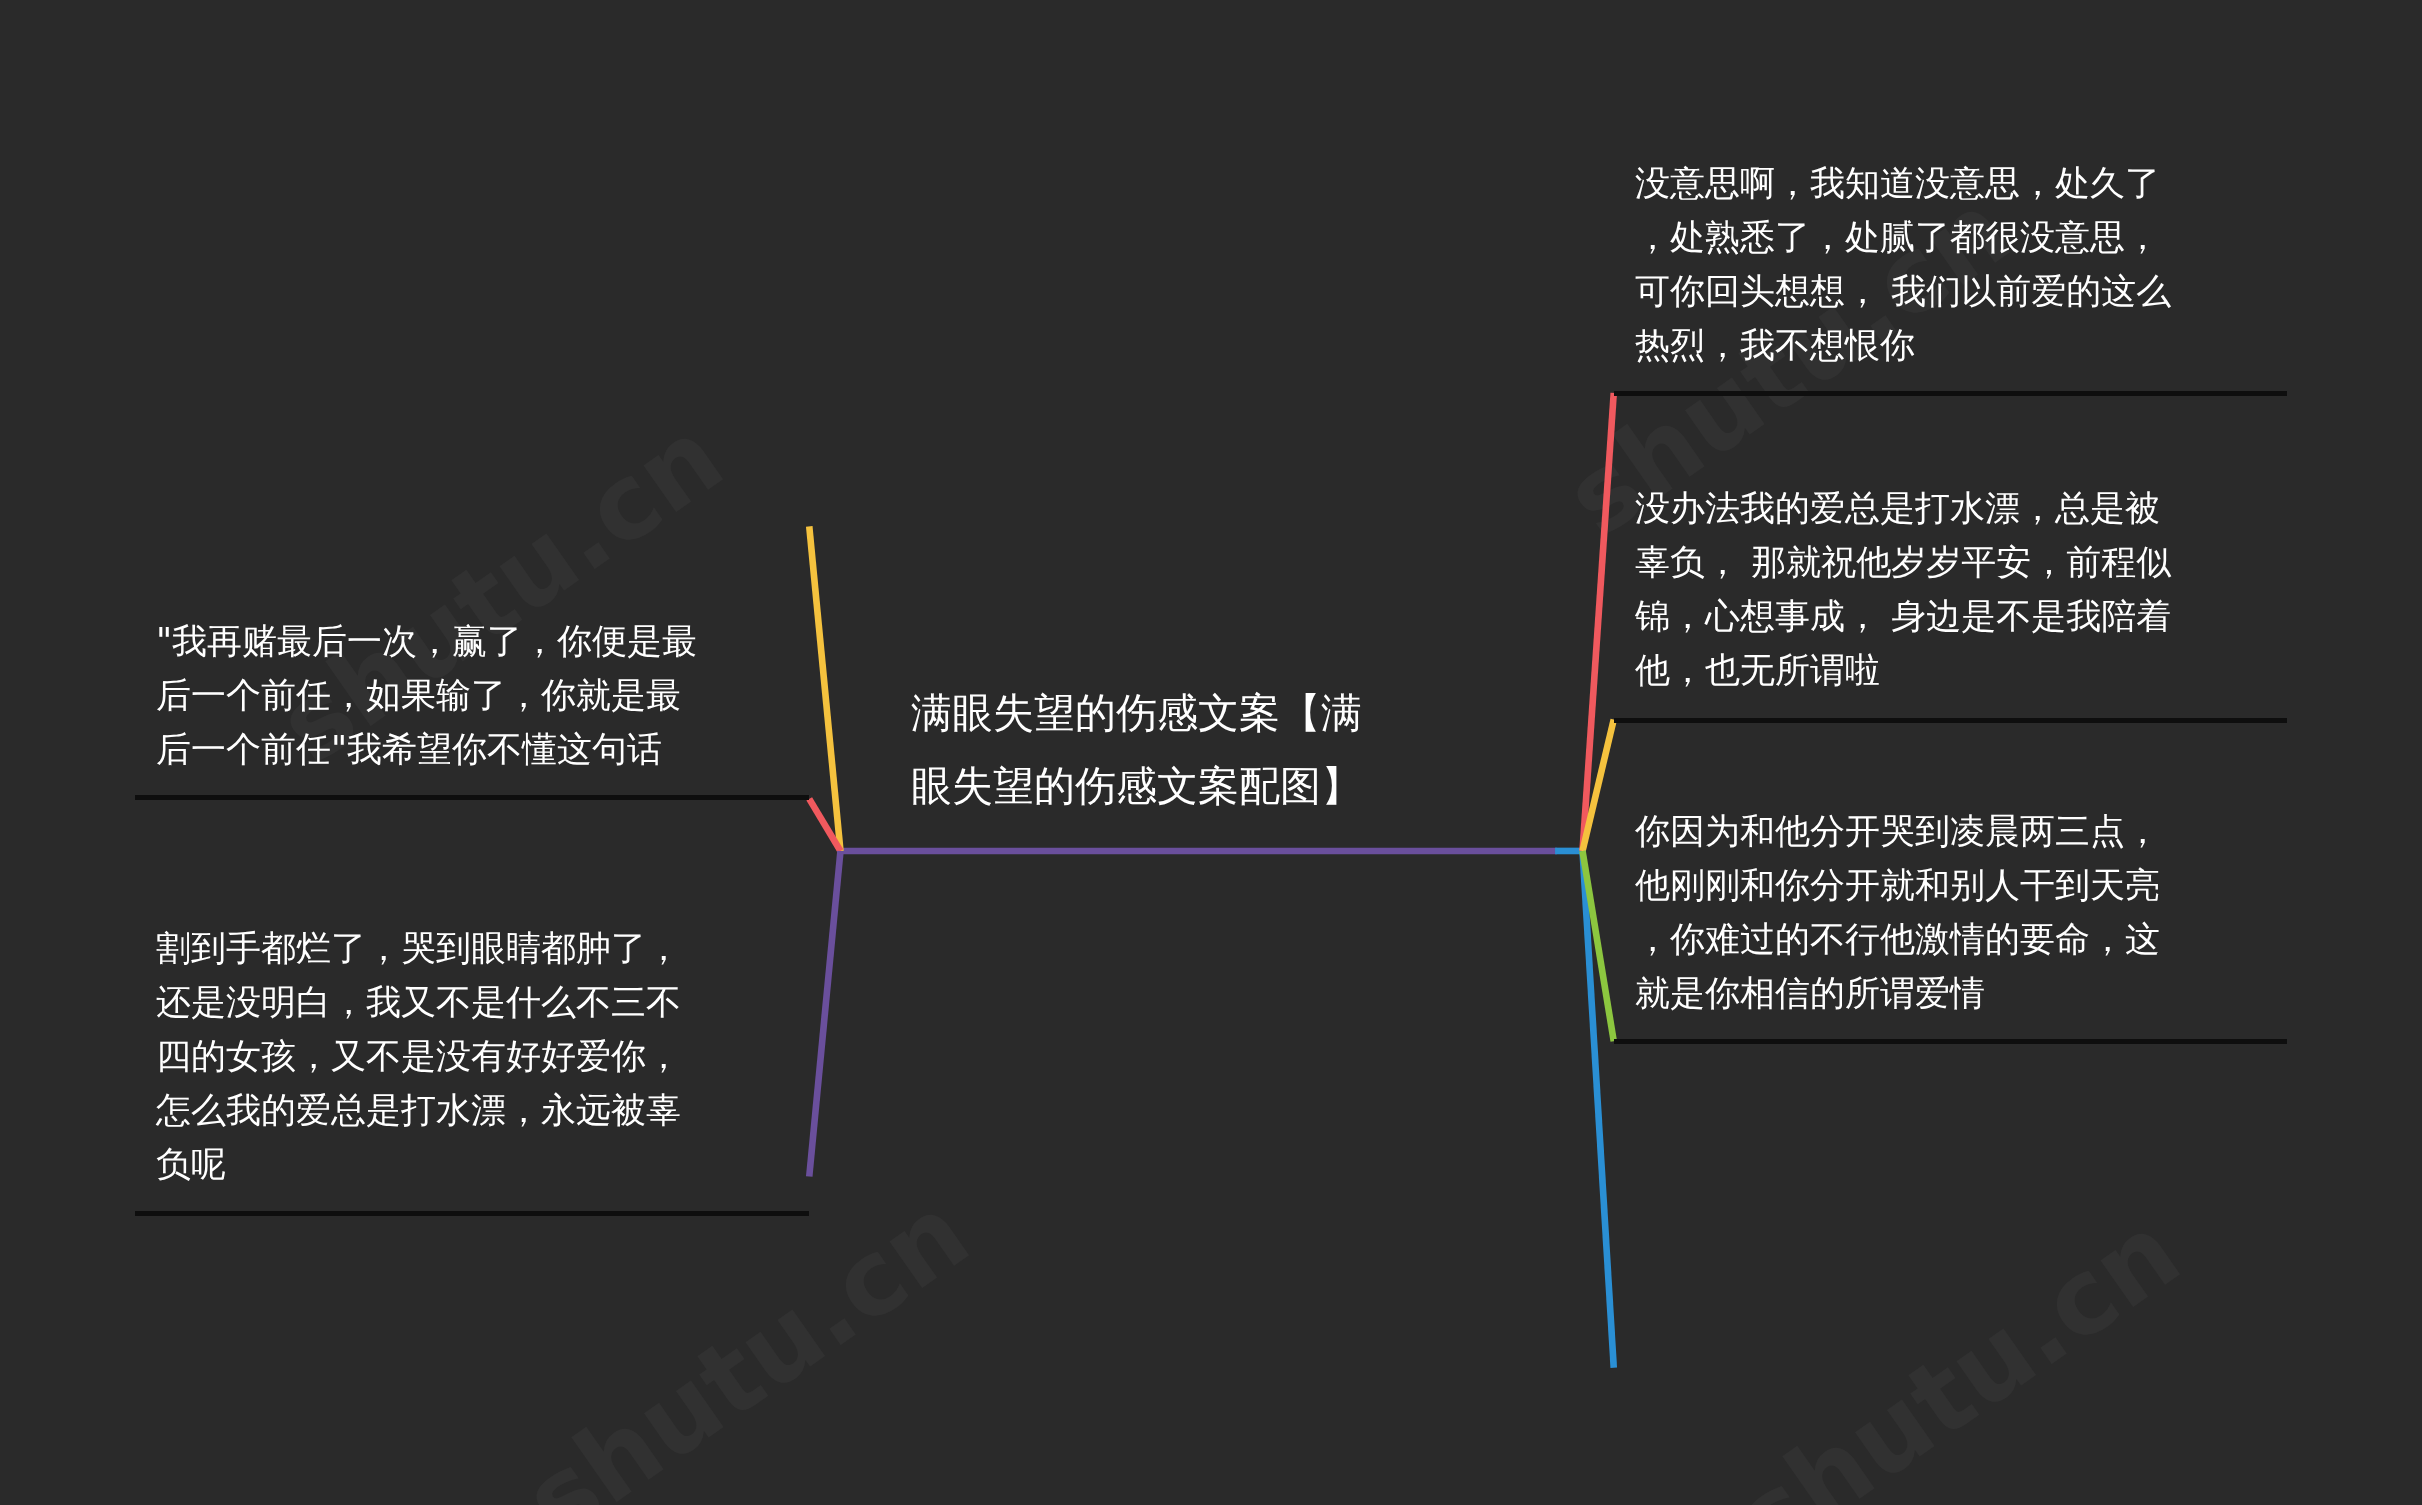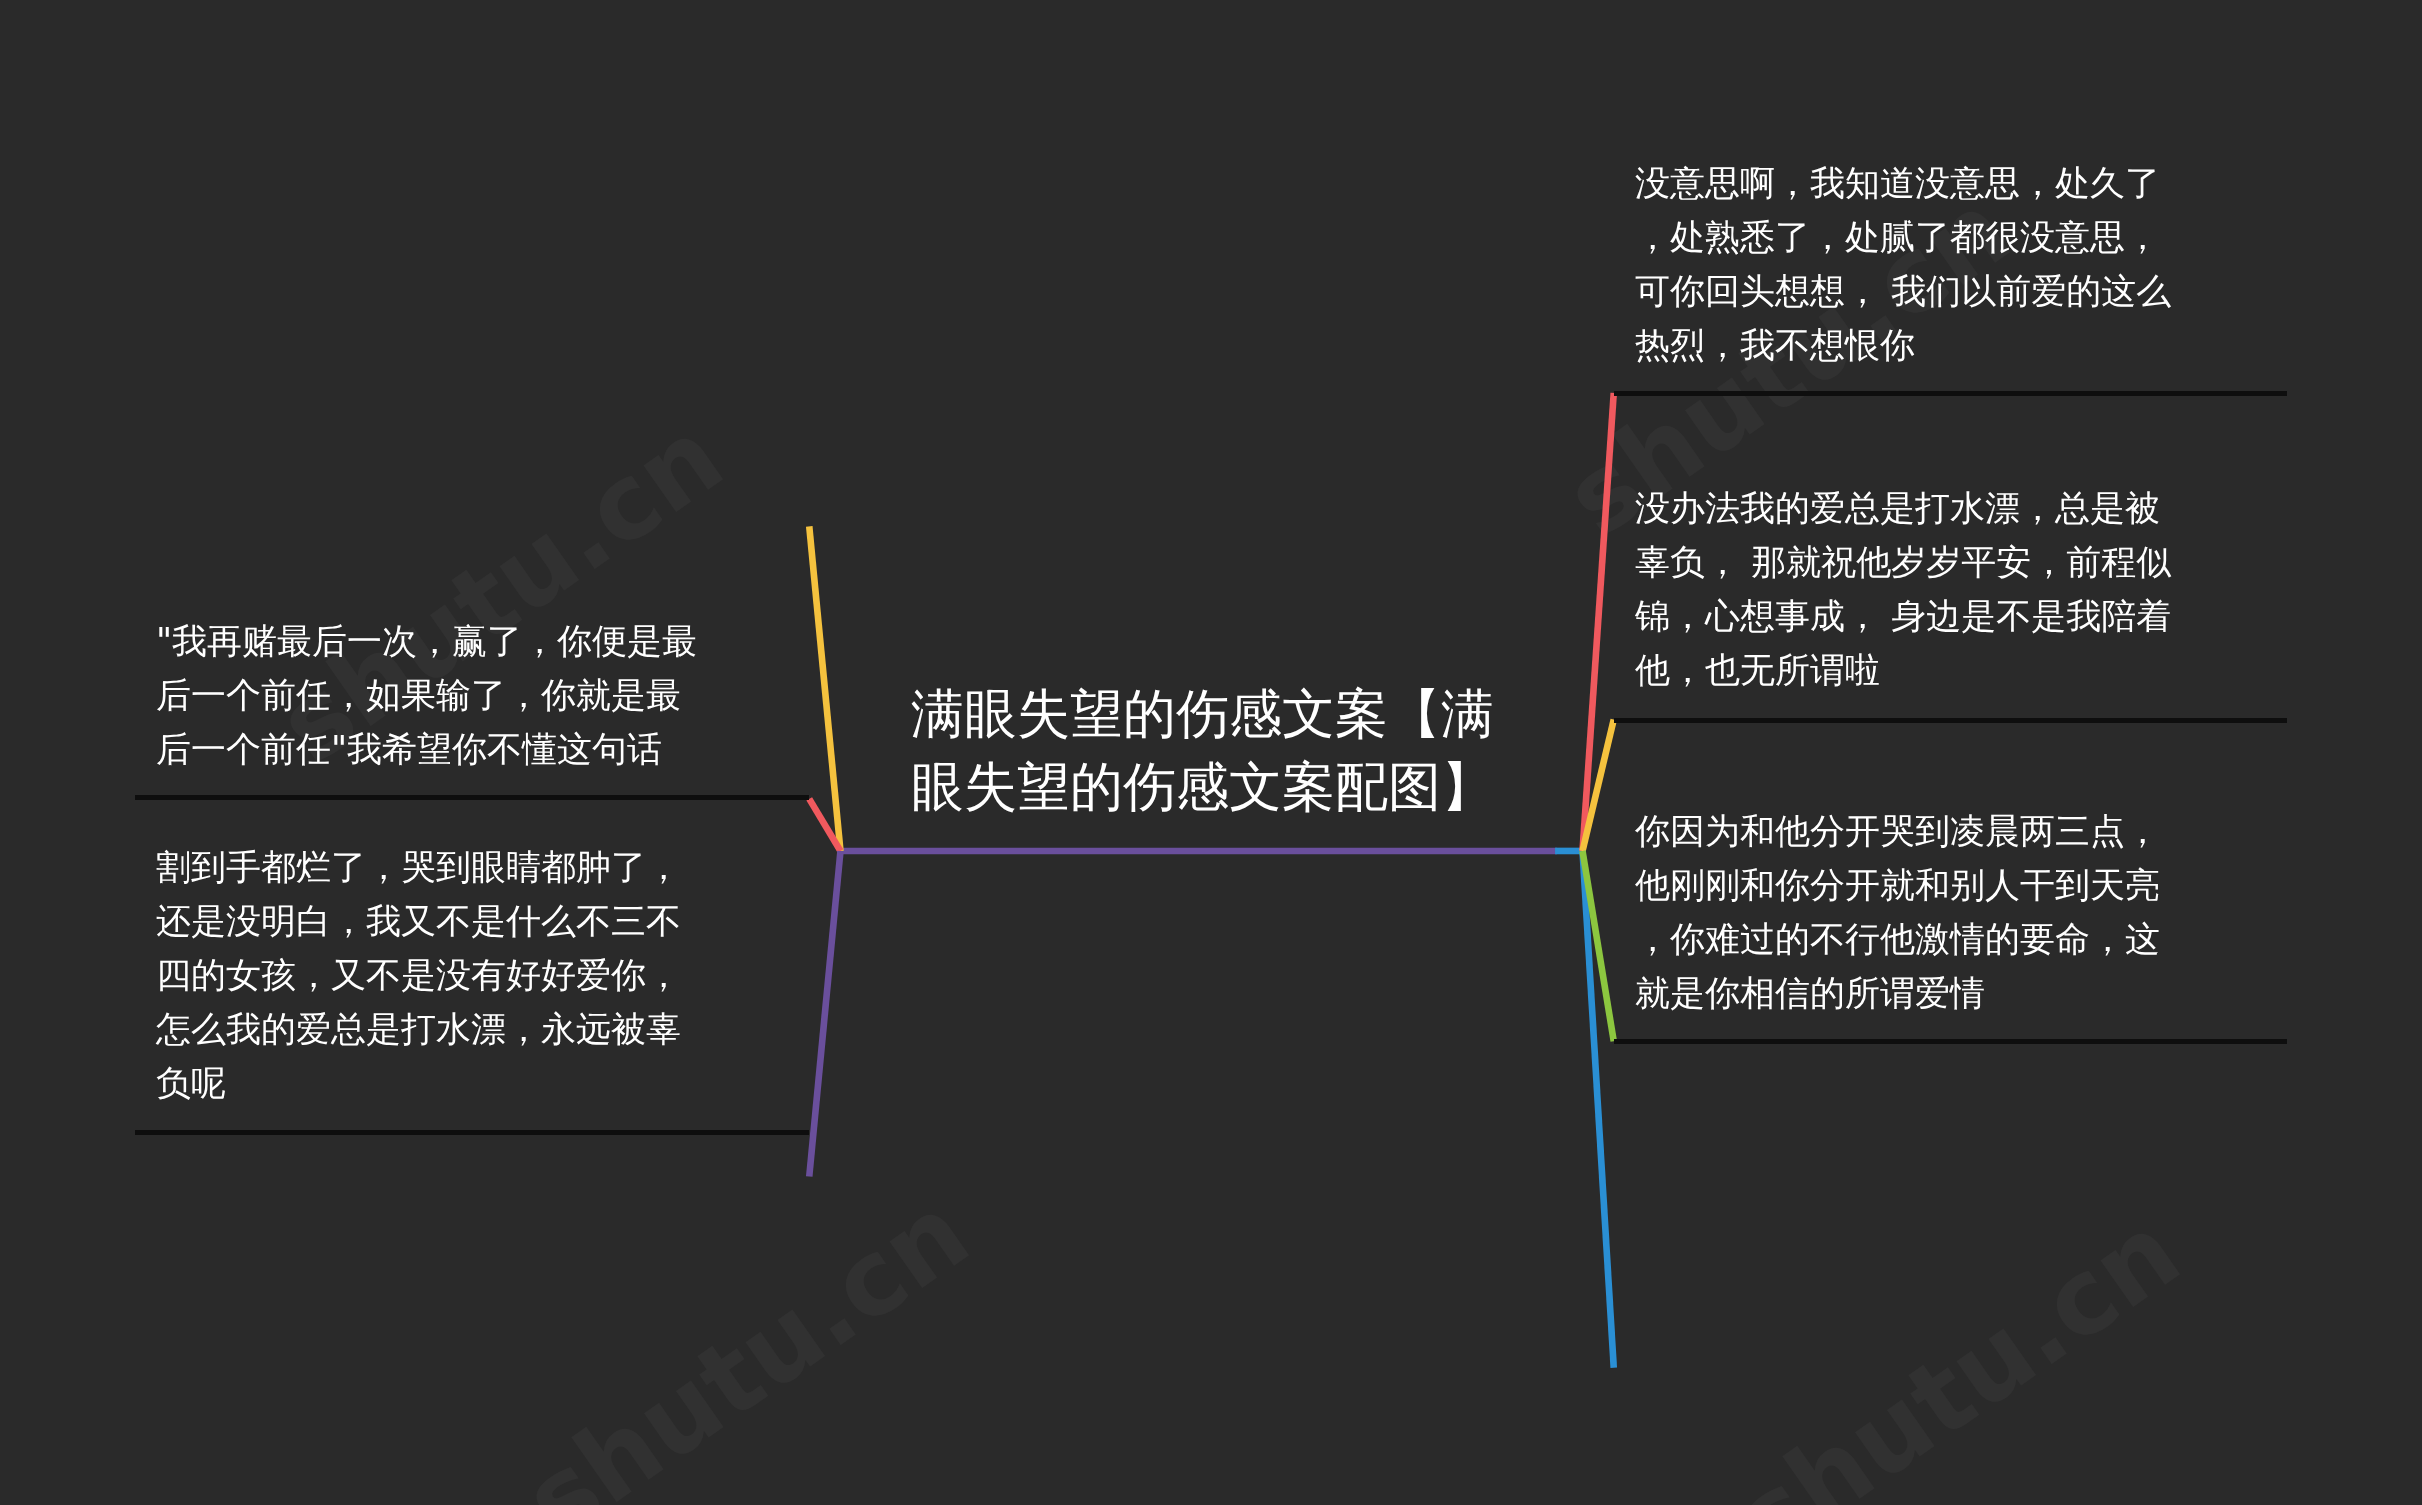--- a/index.html
+++ b/index.html
@@ -45,21 +45,21 @@
     left: 0;
     right: 0;
     height: 4.7px;
     background: #0e0e0e;
   }
   .center-title {
     position: absolute;
     left: 911px;
     top: 677px;
     width: 625px;
-    font-size: 53px;
+    font-size: 41px;
     line-height: 73px;
     color: #ffffff;
     white-space: pre-wrap;
   }
   .watermark {
     position: absolute;
     color: rgba(255,255,255,0.035);
     font-size: 104px;
     font-weight: bold;
     transform: rotate(-35deg);
@@ -96,21 +96,21 @@
 眼失望的伤感文案配图】</div>
 
 
   <div class="node" style="left:135px;top:610px;width:674px;height:190px;">
     <span class="text" style="padding-left:21px;padding-top:3.8px;">"我再赌最后一次，赢了，你便是最
 后一个前任，如果输了，你就是最
 后一个前任"我希望你不懂这句话</span>
     <div class="underline" style="top:185px;"></div>
   </div>
 
-  <div class="node" style="left:135px;top:840px;width:674px;height:294px;">
+  <div class="node" style="left:135px;top:921px;width:674px;height:294px;">
     <span class="text" style="padding-left:21px;padding-top:0px;">割到手都烂了，哭到眼睛都肿了，
 还是没明白，我又不是什么不三不
 四的女孩，又不是没有好好爱你，
 怎么我的爱总是打水漂，永远被辜
 负呢</span>
     <div class="underline" style="top:290px;"></div>
   </div>
 
   <div class="node" style="left:1614px;top:156px;width:673px;height:239px;">
     <span class="text" style="padding-left:21px;padding-top:0px;">没意思啊，我知道没意思，处久了

